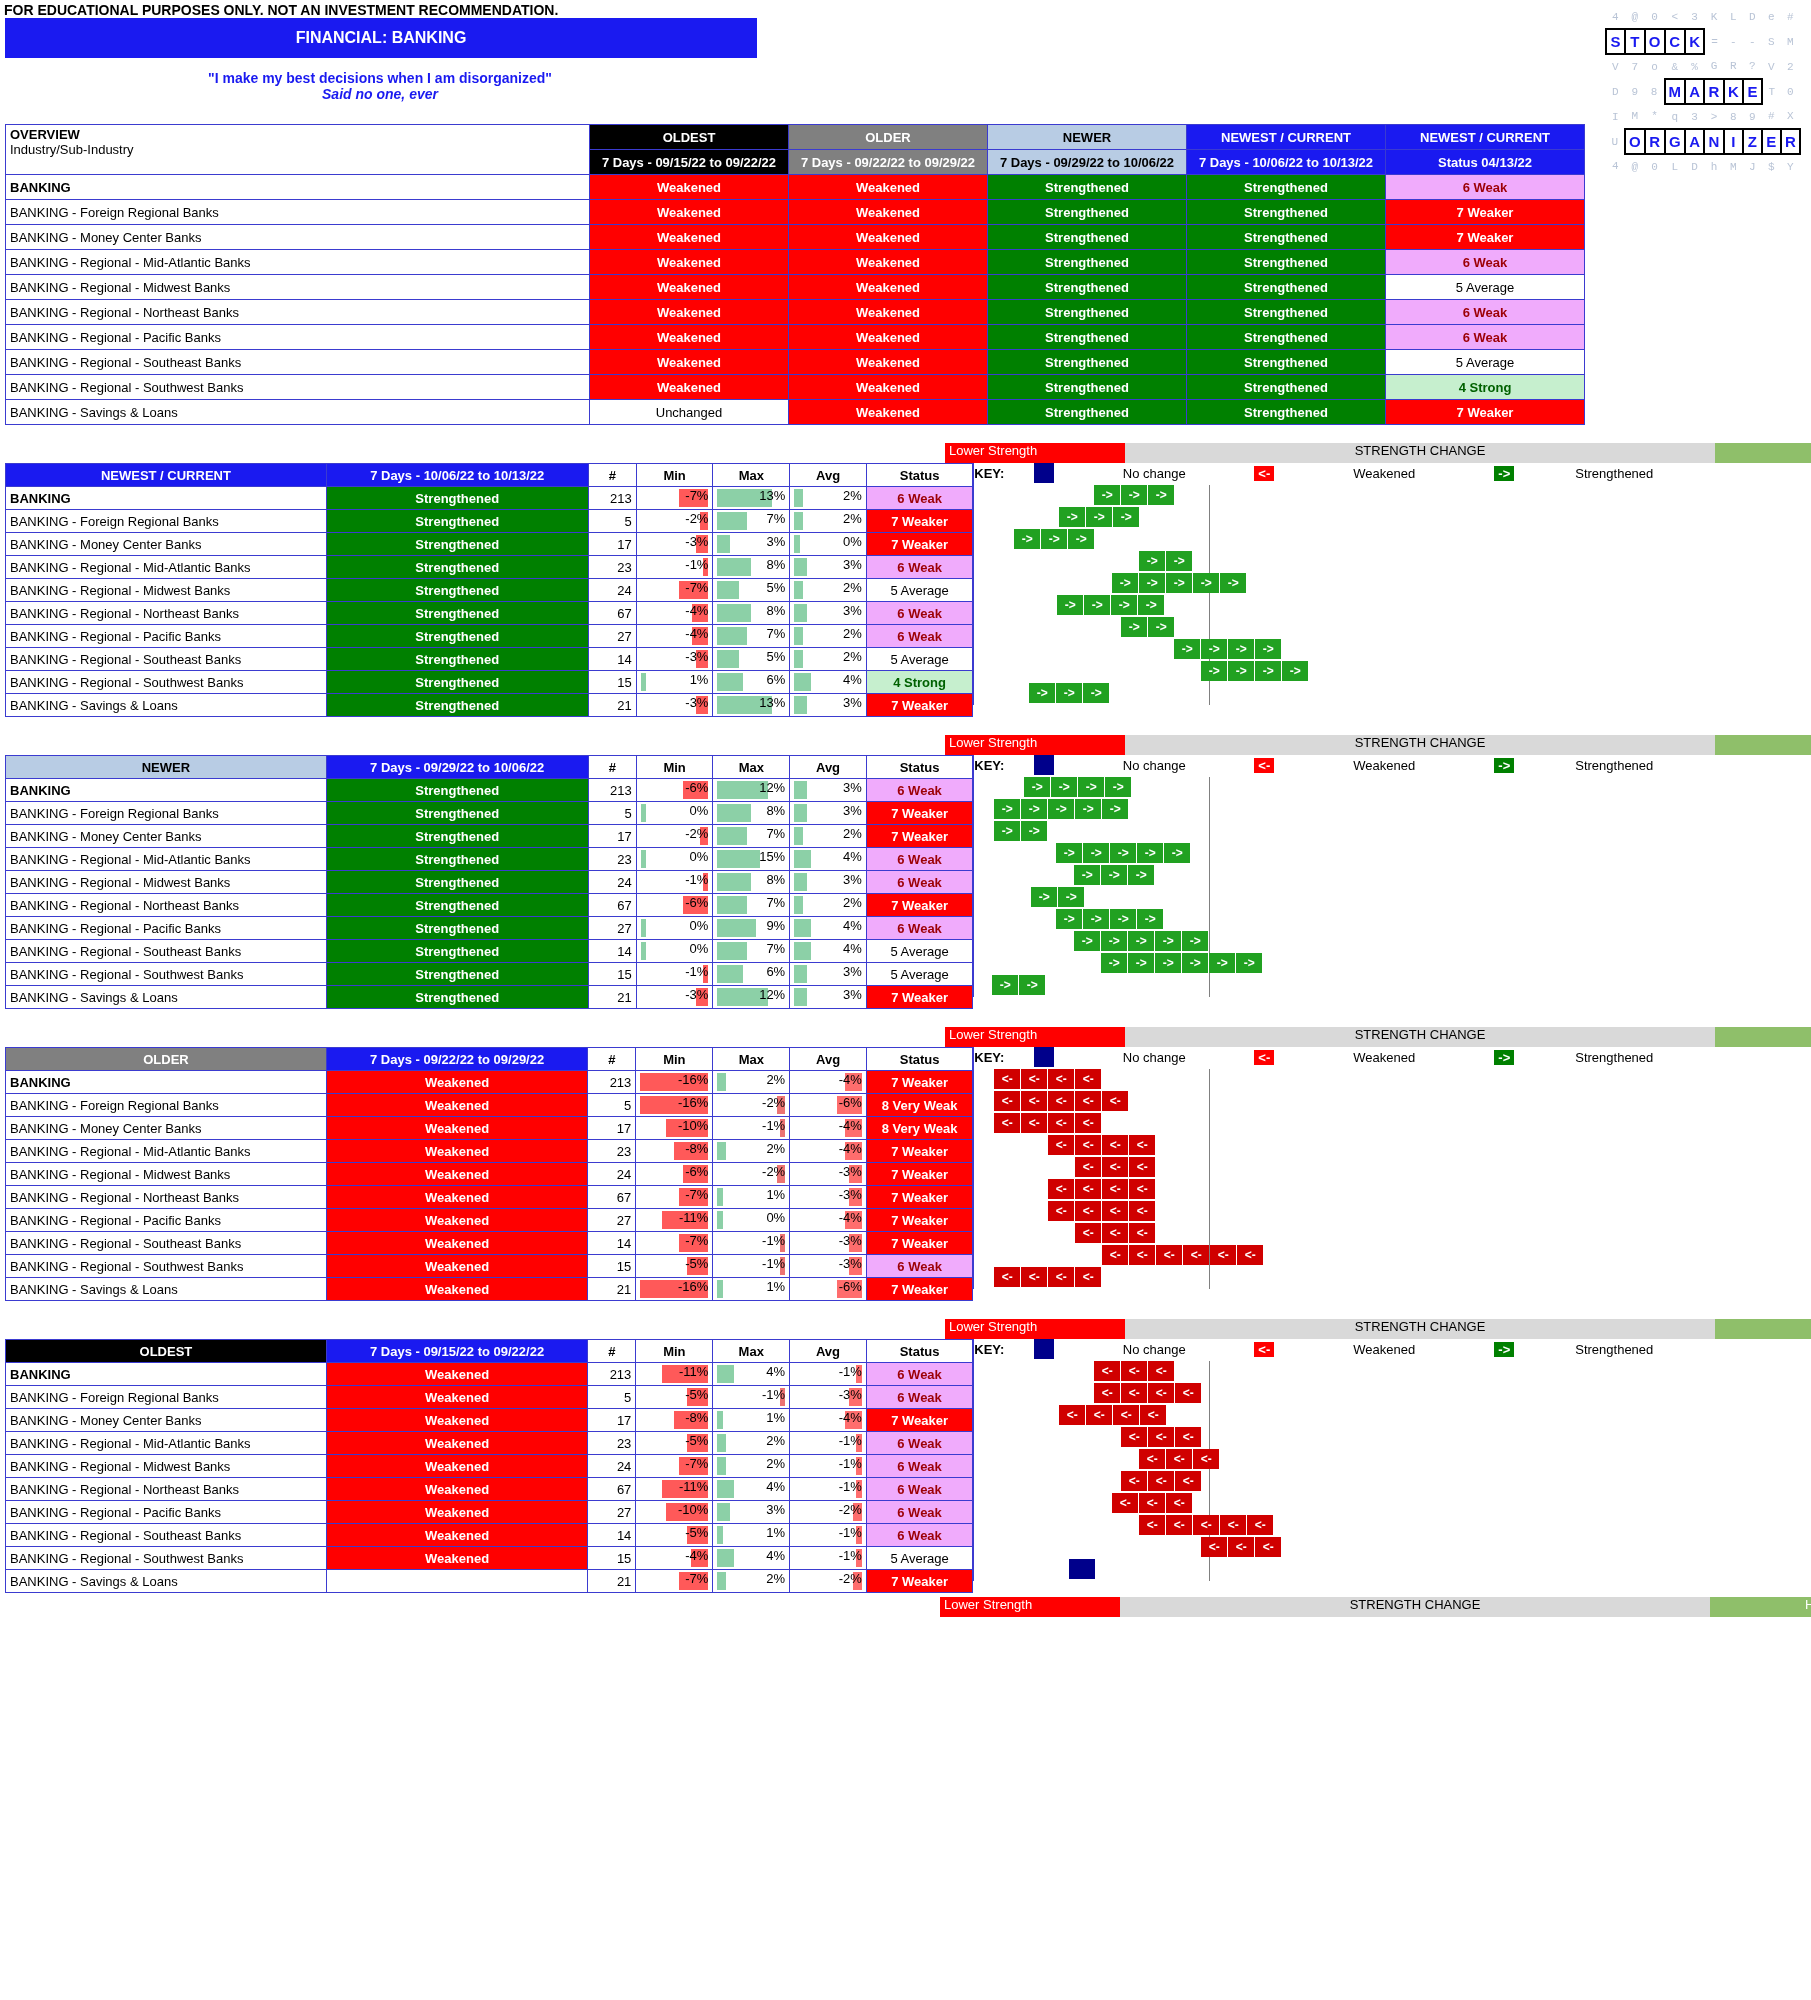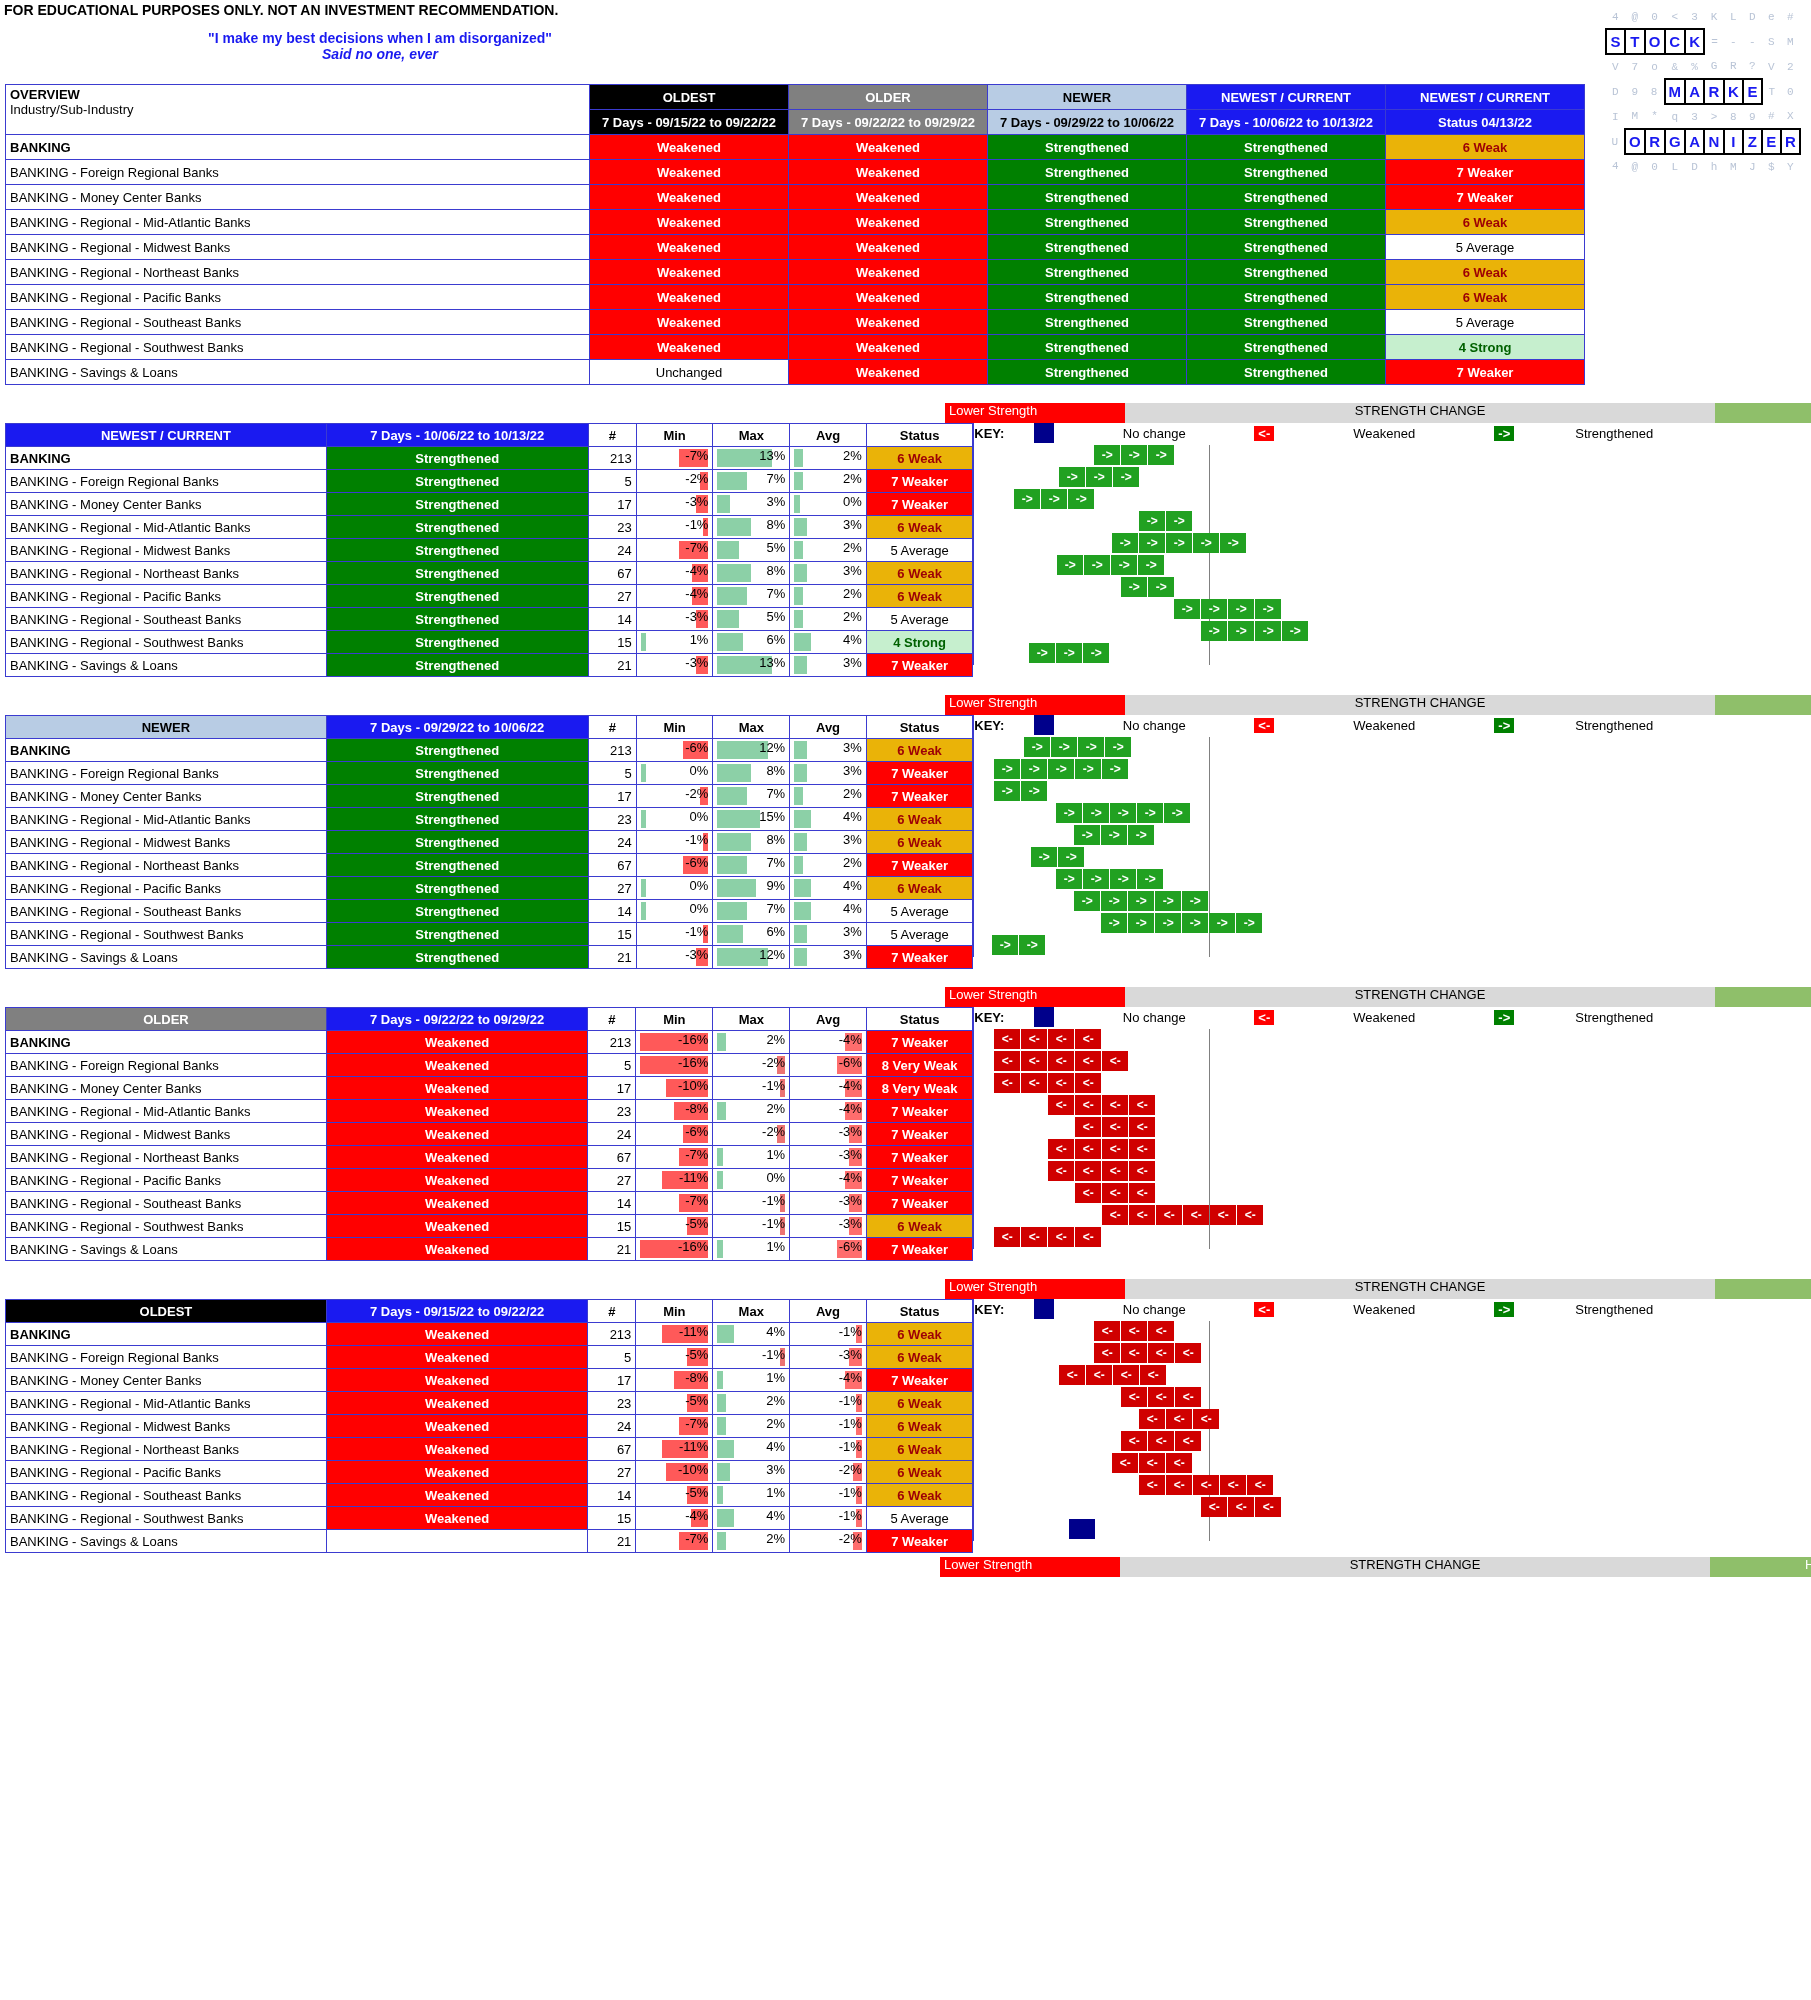--- a/index.html
+++ b/index.html
@@ -30,21 +30,21 @@
   .ov .colhead{text-align:center;font-weight:bold;color:#fff;}
   .hd-oldest{background:#000000;}
   .hd-older{background:#808080;}
   .hd-newer{background:#b8cce4;color:#000 !important;}
   .hd-newest{background:#1a1af0;}
   .cellw{width:190px;text-align:center;}
   .weakened{background:#ff0000;color:#ffffff;font-weight:bold;}
   .strengthened{background:#008000;color:#ffffff;font-weight:bold;}
   .unchanged{background:#ffffff;color:#000;}
   .st-7w{background:#ff0000;color:#ffffff;font-weight:bold;}
-  .st-6w{background:#eab308;color:#9c0006;font-weight:bold;}
+  .st-6w{background:#f0abfc;color:#9c0006;font-weight:bold;}
   .st-5a{background:#ffffff;color:#000;}
   .st-4s{background:#c6efce;color:#006100;font-weight:bold;}
   .st-8vw{background:#ff0000;color:#ffffff;font-weight:bold;}
   .bold-row td{font-weight:bold;}
 
   
   .block{margin-top:18px;margin-left:5px;position:relative;}
   .block table.main{border-collapse:collapse;}
   .block table.main td{border:1px solid #3b3bd0;height:20px;font-size:13px;padding:1px 4px;}
   .c-name{width:325px;text-align:left;}
@@ -86,20 +86,21 @@
   .arr-n{background:#00008b;}
 
   .flexrow{display:flex;align-items:flex-start;}
 </style>
 </head>
 <body>
 
 <div class="page">
 
   <div class="disclaimer">FOR EDUCATIONAL PURPOSES ONLY. NOT AN INVESTMENT RECOMMENDATION.</div>
+  <div class="banner">FINANCIAL: BANKING</div>
   <div class="quote">"I make my best decisions when I am disorganized"</div>
   <div class="quote2">Said no one, ever</div>
 
   <div class="logo">
     <table id="logo-table">
         <tbody>
           <tr>
             <td class="">4</td>
             <td class="">@</td>
             <td class="">0</td>

